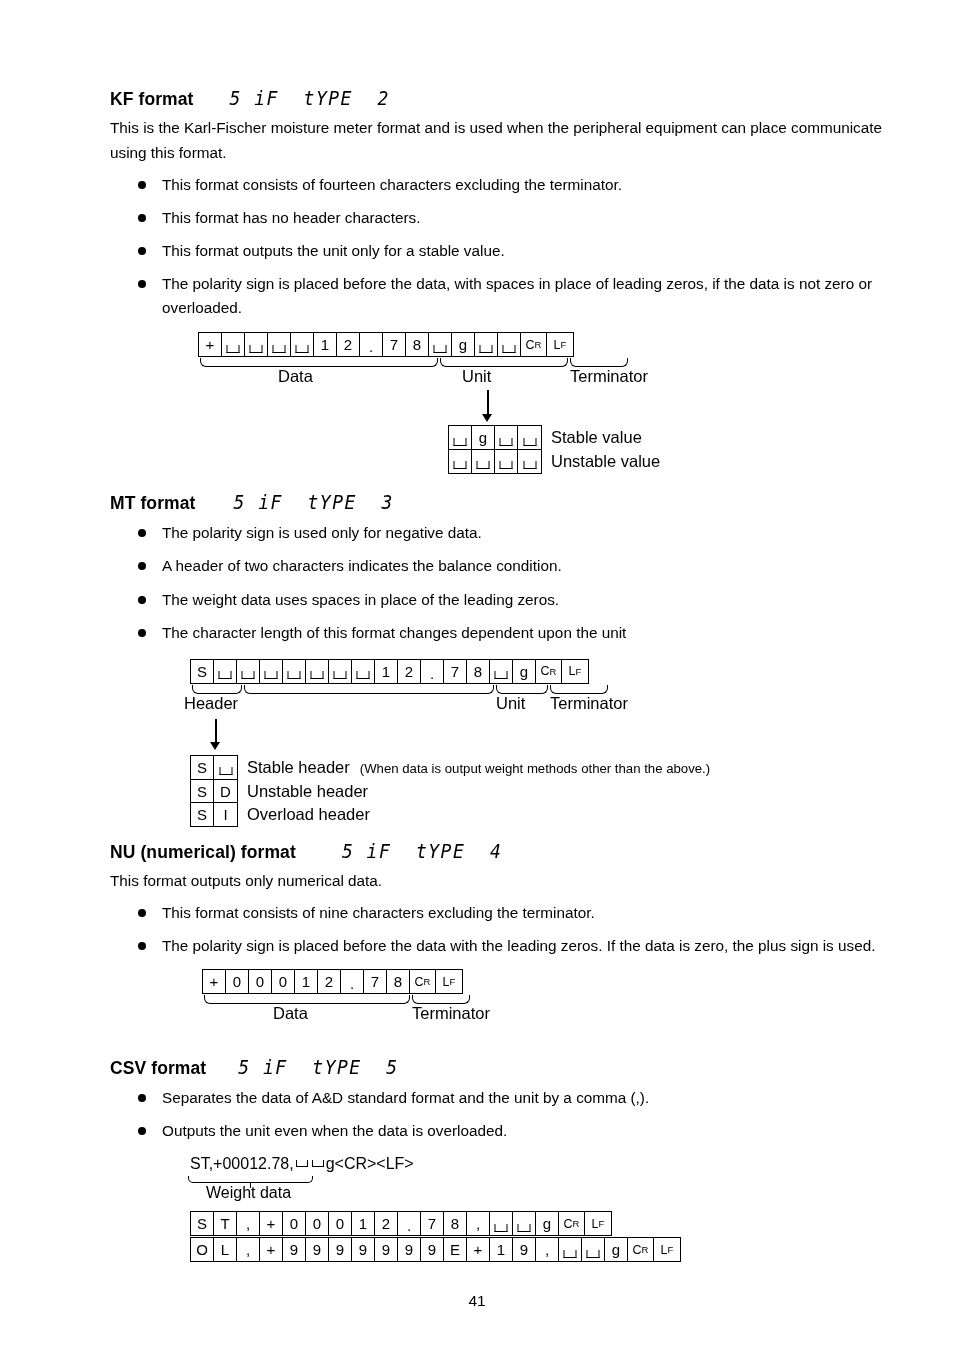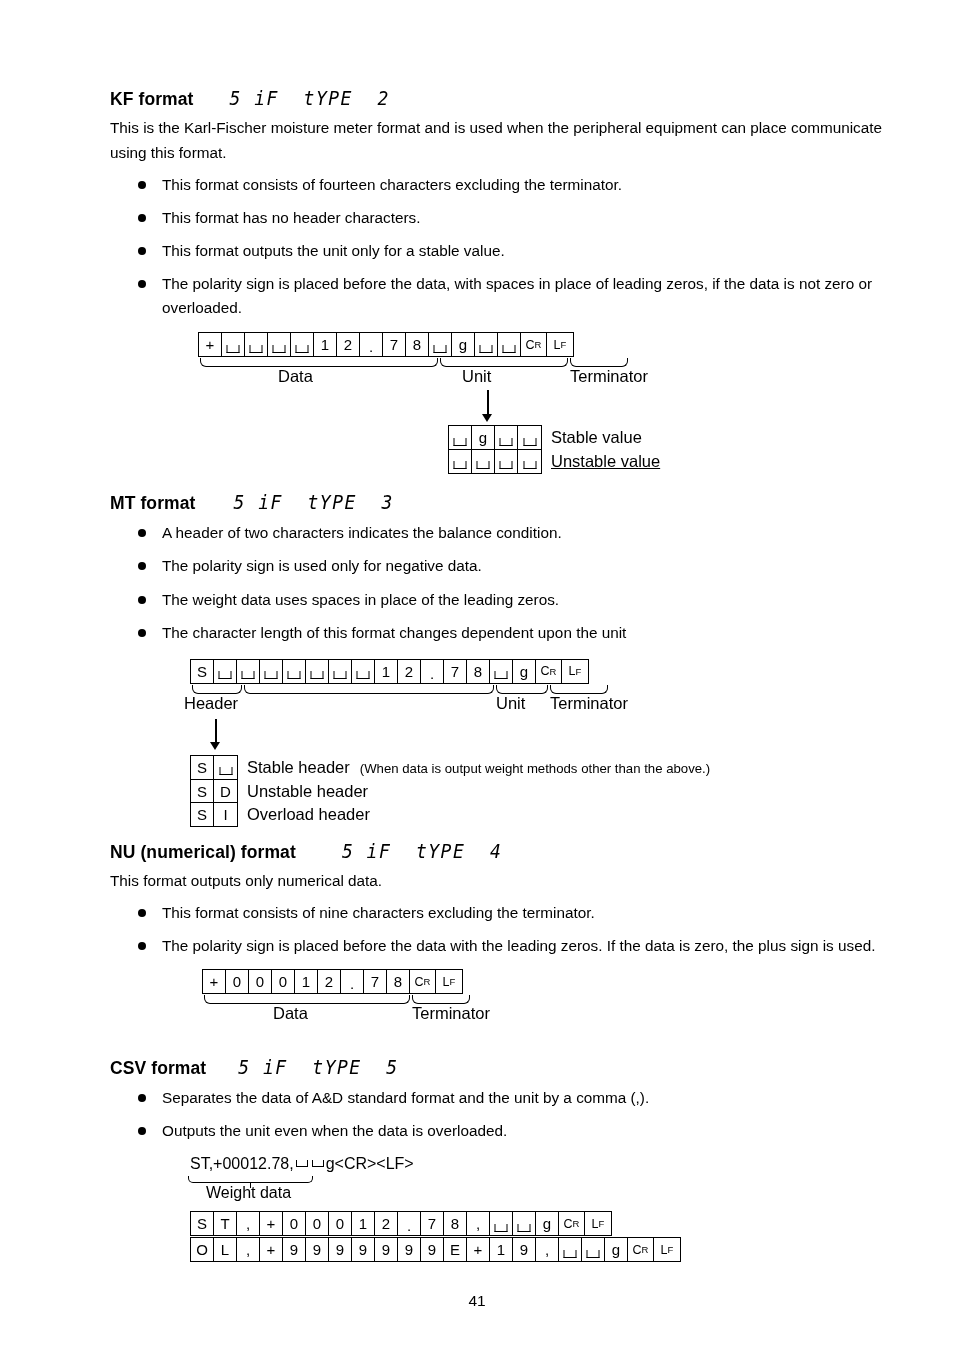--- a/index.html
+++ b/index.html
@@ -263,40 +263,40 @@
       <div style="position:absolute; left:338px; top:93px;">
         <div style="display:flex; align-items:center; margin-bottom:-1.4px;">
           <div class="strip" id="kf-stable">
               <div class="cell sp"></div>
               <div class="cell">g</div>
               <div class="cell sp"></div>
               <div class="cell sp"></div>
             </div>
           <span class="hdr-label">Stable value</span>
         </div>
-        <div style="display:flex; align-items:center;text-decoration:underline;">
+        <div style="display:flex; align-items:center;">
           <div class="strip" id="kf-unstable">
               <div class="cell sp"></div>
               <div class="cell sp"></div>
               <div class="cell sp"></div>
               <div class="cell sp"></div>
             </div>
           <span class="hdr-label">Unstable value</span>
         </div>
       </div>
     </div>
 
     <div class="section-head" style="margin-top:20px;">
       <span class="head-title">MT format</span>
       <span class="lcd" style="margin-left:38px;">5 iF  tYPE  3</span>
     </div>
 
     <ul class="bullets">
+      <li>The polarity sign is used only for negative data.</li>
       <li>A header of two characters indicates the balance condition.</li>
-      <li>The polarity sign is used only for negative data.</li>
       <li>The weight data uses spaces in place of the leading zeros.</li>
       <li>The character length of this format changes dependent upon the unit</li>
     </ul>
 
     <div class="diagram" style="height:158px; margin-top:14px;">
       <div style="position:absolute; left:80px; top:0;">
         <div class="strip" id="mt-strip">
             <div class="cell">S</div>
             <div class="cell sp"></div>
             <div class="cell sp"></div>

